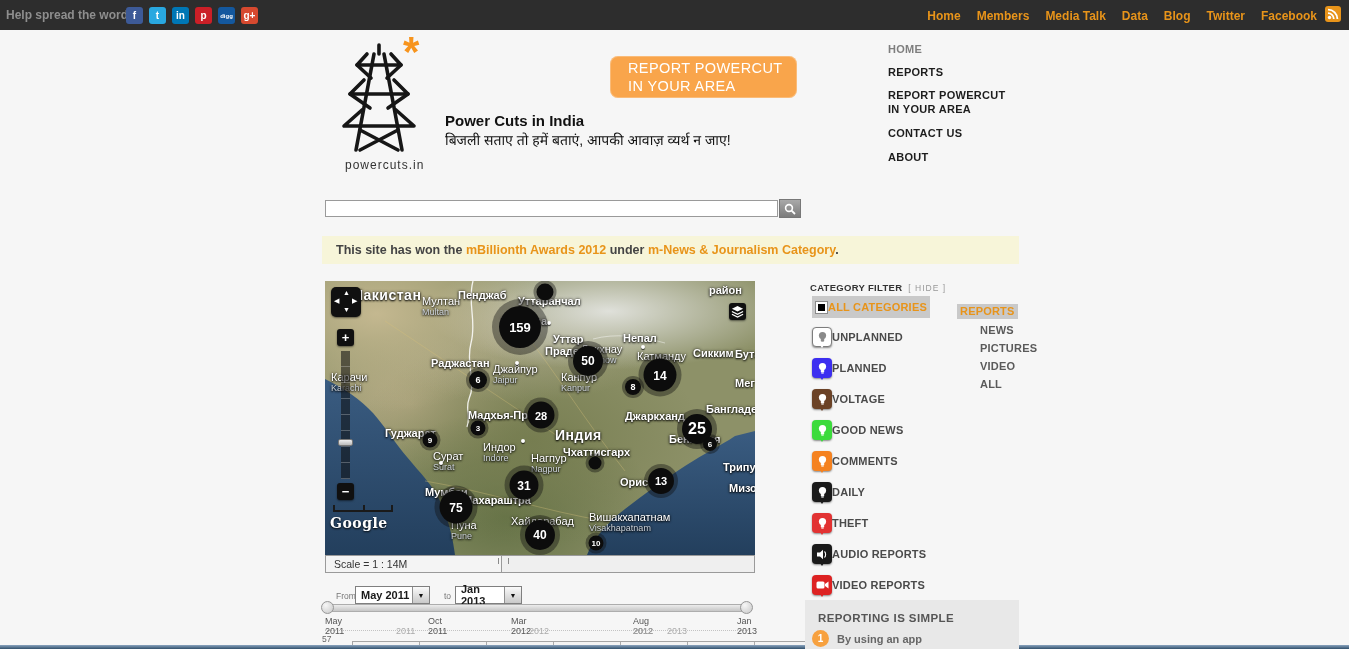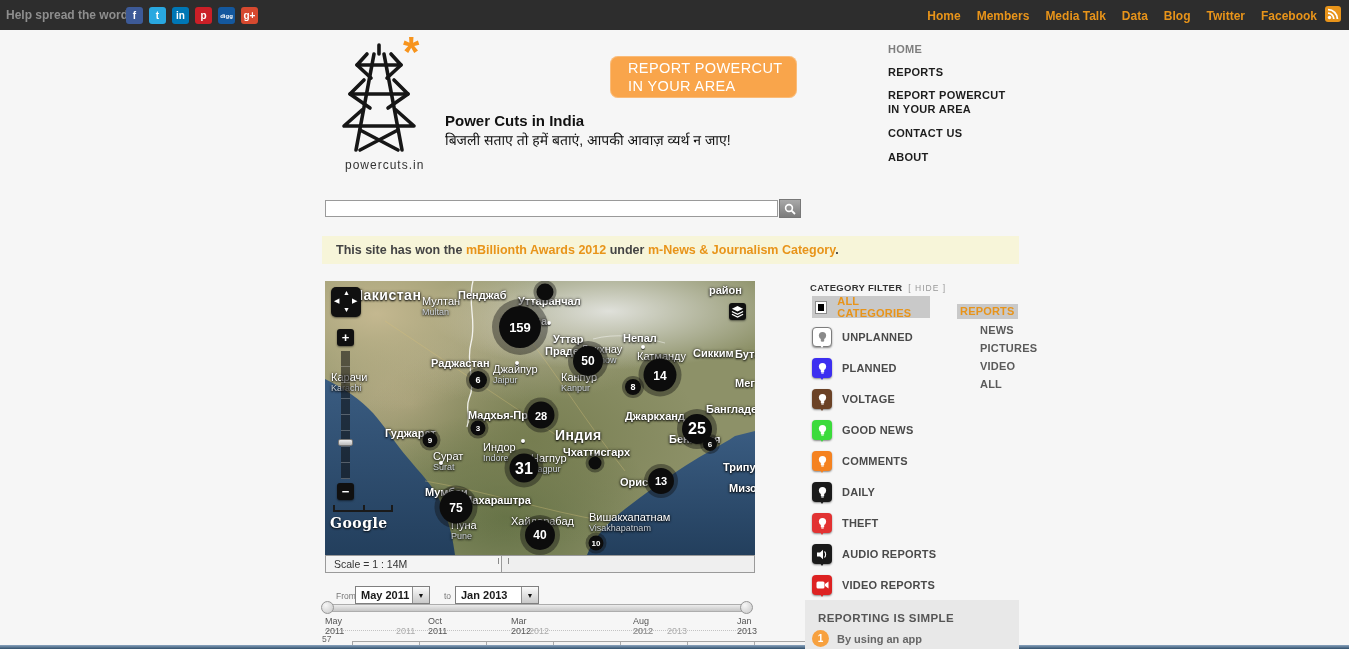--- a/index.html
+++ b/index.html
@@ -108,21 +108,21 @@
   .chart-strip { position:absolute; left:352px; top:641px; width:516px; height:8px; background:#f3f3f3;
                  border:1px solid #a5a5a5; border-bottom:none;
                  background-image:repeating-linear-gradient(90deg, transparent 0 66px, #ababab 66px 67px); }
   .bottom-line { position:absolute; left:0; top:645px; width:1349px; height:4px;
                  background:linear-gradient(#8aa4bf,#31506c); }
 
   
   .filter-title { position:absolute; left:810px; top:282px; font-size:9.5px; font-weight:bold; color:#333; letter-spacing:.3px; }
   .hide-label { font-size:8.5px; font-weight:normal; color:#999; margin-left:6px; letter-spacing:1px; cursor:pointer; }
   #category-list { position:absolute; left:812px; top:296px; width:140px; }
-  .cat-row { position:relative; height:24px; margin-bottom:7px; display:flex; align-items:center; gap:10px; cursor:pointer; }
+  .cat-row { position:relative; height:24px; margin-bottom:7px; display:flex; align-items:center; cursor:pointer; }
   .cat-row.active { background:#c9c9c9; width:118px; height:22px; padding-left:3px; }
   .cat-label { font-size:11px; font-weight:bold; color:#4a4a4a; letter-spacing:.2px; }
   .cat-row.active .cat-label { color:#e8941a; }
   .pin { position:relative; width:20px; height:20px; border-radius:4px; background:var(--c);
          display:flex; align-items:center; justify-content:center; box-shadow:0 1px 2px rgba(0,0,0,.45); flex:none; }
   .pin:after { content:""; position:absolute; left:50%; bottom:-6px; transform:translateX(-50%);
                border:4px solid transparent; border-top:6px solid var(--c); }
   .pin-light { border:1px solid #7d7d7d; }
   .sq { width:13px; height:13px; background:#000; box-shadow:inset 0 0 0 2px #fff; border:1px solid #8a8a8a; }
   #report-type-list { position:absolute; left:957px; top:301px; width:62px; }
@@ -276,21 +276,21 @@
     <div id="map-markers">
         <div class="map-marker" style="left: 195px; top: 46px; width: 42px; height: 42px; font-size: 13px; box-shadow: rgba(15, 15, 15, 0.4) 0px 0px 0px 7px;">159</div>
         <div class="map-marker" style="left: 263px; top: 80px; width: 30px; height: 30px; font-size: 12px; box-shadow: rgba(15, 15, 15, 0.4) 0px 0px 0px 5px;">50</div>
         <div class="map-marker" style="left: 335px; top: 94px; width: 33px; height: 33px; font-size: 12px; box-shadow: rgba(15, 15, 15, 0.4) 0px 0px 0px 5px;">14</div>
         <div class="map-marker" style="left: 308px; top: 106px; width: 16px; height: 16px; font-size: 9px; box-shadow: rgba(15, 15, 15, 0.4) 0px 0px 0px 3px;">8</div>
         <div class="map-marker" style="left: 216px; top: 134px; width: 27px; height: 27px; font-size: 11px; box-shadow: rgba(15, 15, 15, 0.4) 0px 0px 0px 4px;">28</div>
         <div class="map-marker" style="left: 372px; top: 148px; width: 30px; height: 30px; font-size: 16px; box-shadow: rgba(15, 15, 15, 0.4) 0px 0px 0px 5px;">25</div>
         <div class="map-marker" style="left: 153px; top: 99px; width: 18px; height: 18px; font-size: 9px; box-shadow: rgba(15, 15, 15, 0.4) 0px 0px 0px 3px;">6</div>
         <div class="map-marker" style="left: 105px; top: 159px; width: 15px; height: 15px; font-size: 8px; box-shadow: rgba(15, 15, 15, 0.4) 0px 0px 0px 3px;">9</div>
         <div class="map-marker" style="left: 153px; top: 147px; width: 15px; height: 15px; font-size: 8px; box-shadow: rgba(15, 15, 15, 0.4) 0px 0px 0px 3px;">3</div>
-        <div class="map-marker" style="left: 199px; top: 187px; width: 29px; height: 29px; font-size: 16px; box-shadow: rgba(15, 15, 15, 0.4) 0px 0px 0px 5px;">31</div>
+        <div class="map-marker" style="left: 199px; top: 204px; width: 29px; height: 29px; font-size: 12px; box-shadow: rgba(15, 15, 15, 0.4) 0px 0px 0px 5px;">31</div>
         <div class="map-marker" style="left: 336px; top: 200px; width: 26px; height: 26px; font-size: 11px; box-shadow: rgba(15, 15, 15, 0.4) 0px 0px 0px 4px;">13</div>
         <div class="map-marker" style="left: 131px; top: 226px; width: 33px; height: 33px; font-size: 12px; box-shadow: rgba(15, 15, 15, 0.4) 0px 0px 0px 5px;">75</div>
         <div class="map-marker" style="left: 215px; top: 254px; width: 30px; height: 30px; font-size: 12px; box-shadow: rgba(15, 15, 15, 0.4) 0px 0px 0px 5px;">40</div>
         <div class="map-marker" style="left: 271px; top: 262px; width: 15px; height: 15px; font-size: 8px; box-shadow: rgba(15, 15, 15, 0.4) 0px 0px 0px 3px;">10</div>
         <div class="map-marker" style="left: 385px; top: 163px; width: 14px; height: 14px; font-size: 8px; box-shadow: rgba(15, 15, 15, 0.4) 0px 0px 0px 3px;">6</div>
         <div class="map-marker" style="left: 270px; top: 182px; width: 13px; height: 13px; font-size: 8px; box-shadow: rgba(15, 15, 15, 0.4) 0px 0px 0px 3px;"></div>
         <div class="map-marker" style="left: 220px; top: 11px; width: 17px; height: 17px; font-size: 9px; box-shadow: rgba(15, 15, 15, 0.4) 0px 0px 0px 3px;"></div>
       </div>
 
     <div class="map-ctl pan-pad">
@@ -321,21 +321,21 @@
     <span class="strip-tick" style="left:172px"></span>
     <span class="strip-tick" style="left:182px"></span>
   </div>
 
   <span class="tiny-label" style="left:336px;top:591px">From:</span>
   <div class="select" style="left:355px;top:586px;width:75px">
     <span class="select-value">May 2011</span>
     <span class="select-arrow">▼</span>
   </div>
   <span class="tiny-label" style="left:444px;top:591px">to</span>
-  <div class="select" style="left:455px;top:586px;width:84px">
+  <div class="select" style="left:455px;top:586px;width:67px">
     <span class="select-value">Jan 2013</span>
     <span class="select-arrow">▼</span>
   </div>
 
   <div class="range-track"></div>
   <div class="range-handle" style="left:321px"></div>
   <div class="range-handle" style="left:740px"></div>
   <div class="tl-leader"></div>
   <div id="timeline">
       <div class="tl-tick" style="left: 325px; top: 616px;">

